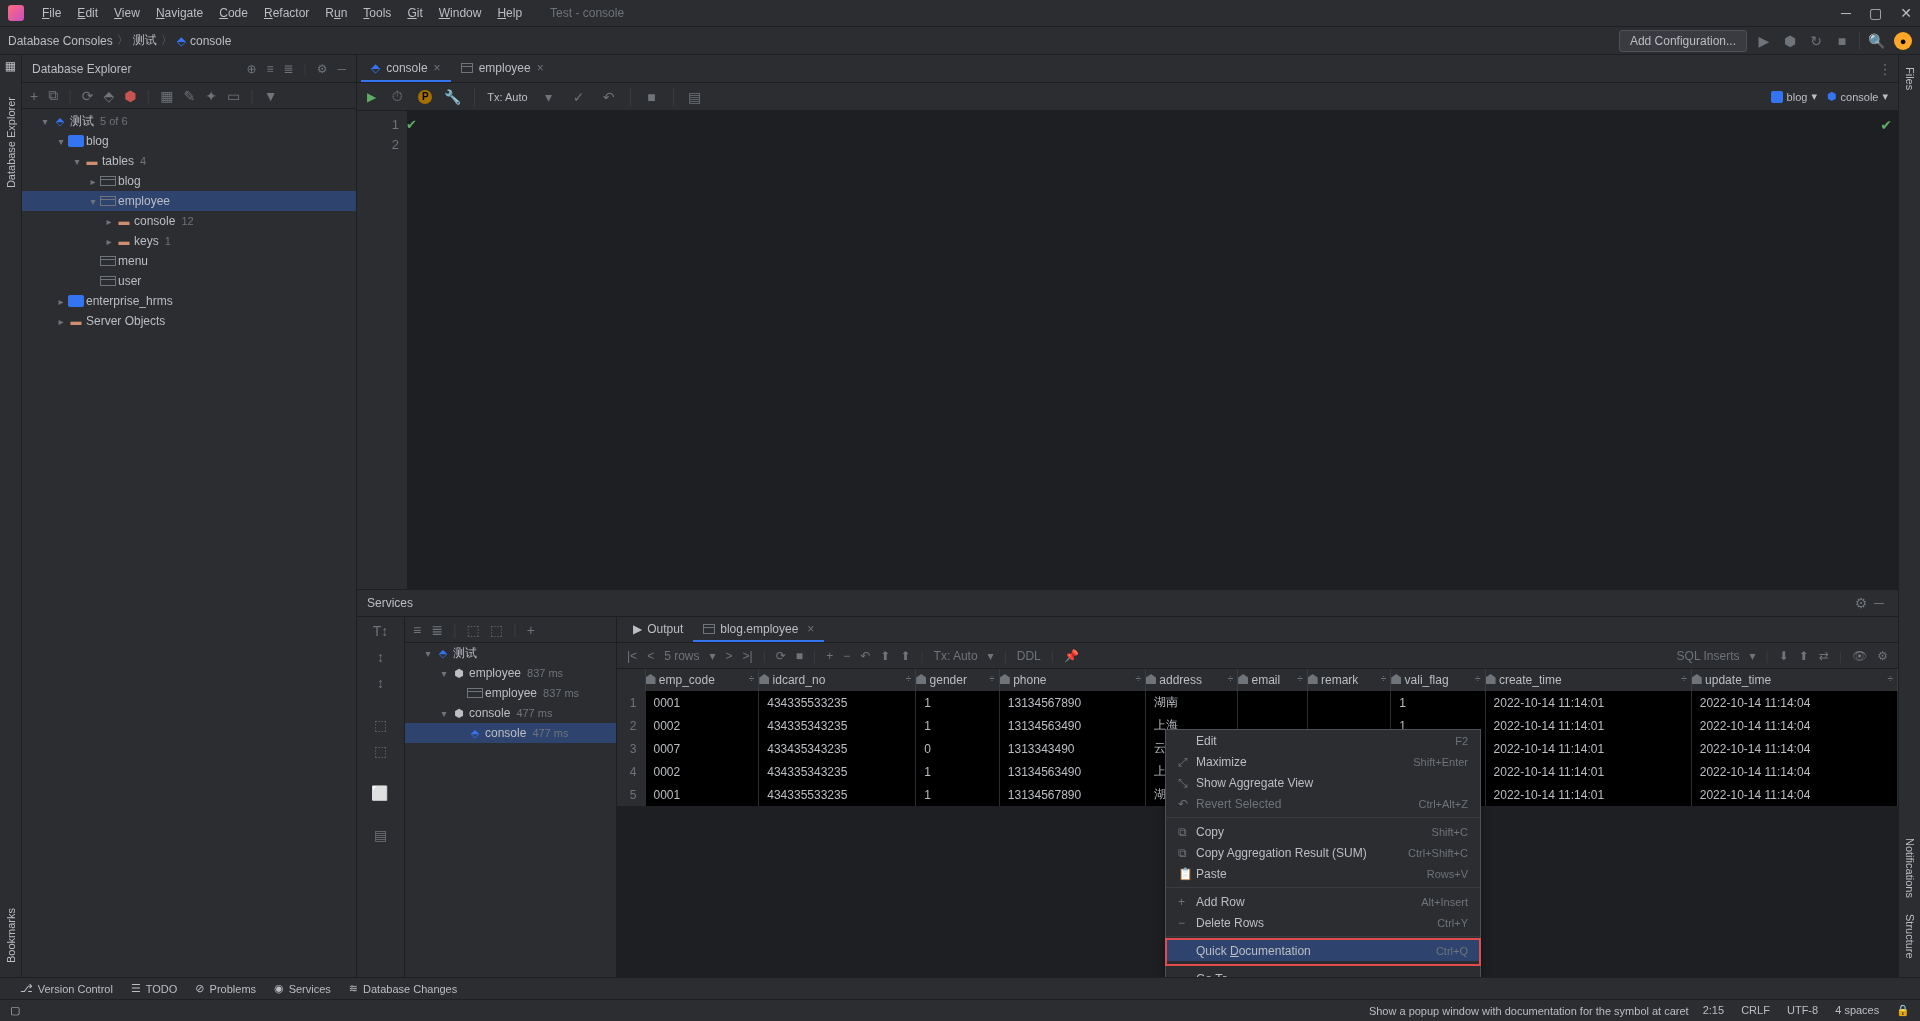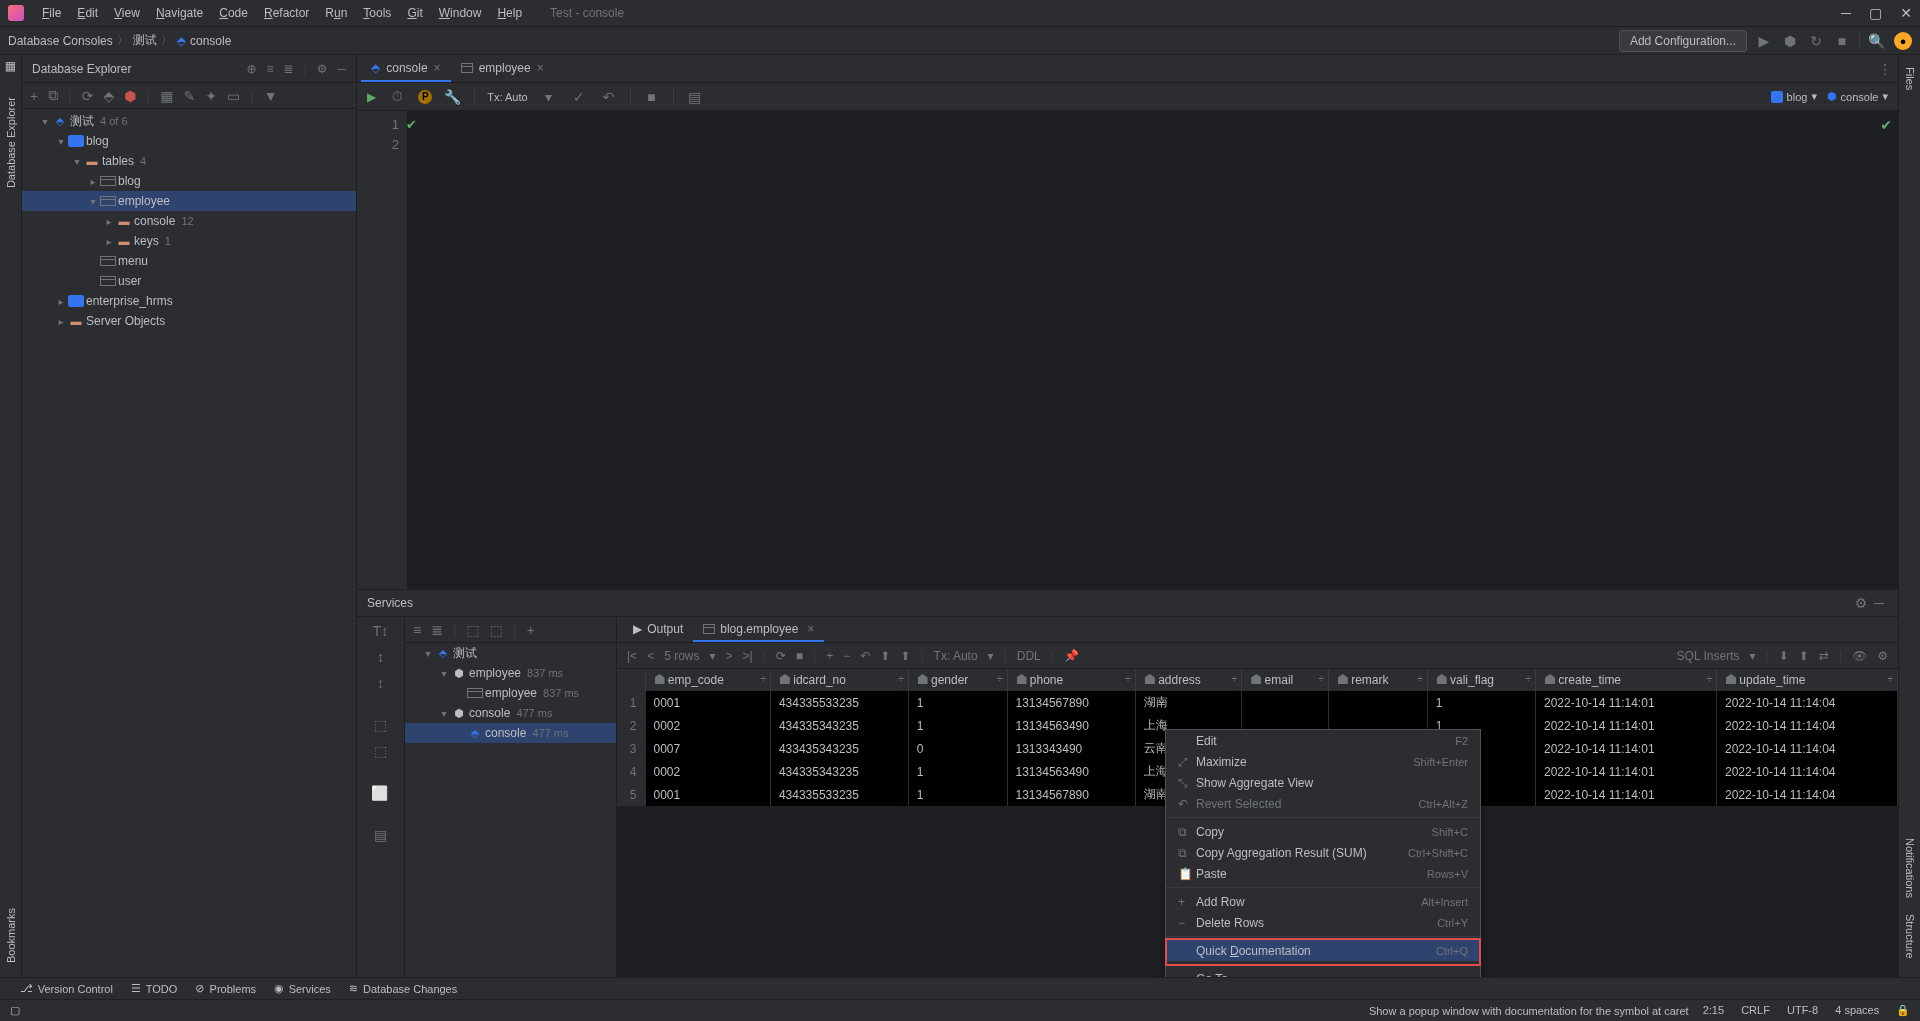--- a/index.html
+++ b/index.html
@@ -67,21 +67,21 @@
 .bl-toolbar { height: 26px; display: flex; align-items: center; gap: 10px; padding: 0 8px; border-bottom: 1px solid #1e1f22; }
 .bl-toolbar span { color: #6f737a; font-size: 14px; }
 .bottom-right { flex: 1; display: flex; flex-direction: column; }
 .br-tabs { height: 26px; display: flex; align-items: center; padding: 0 6px; gap: 0; border-bottom: 1px solid #1e1f22; }
 .br-tab { display: flex; align-items: center; gap: 5px; padding: 0 10px; height: 100%; color: #bcbec4; border-bottom: 2px solid transparent; cursor: pointer; }
 .br-tab.active { border-bottom: 2px solid #3574f0; }
 .br-toolbar { height: 26px; display: flex; align-items: center; padding: 0 10px; gap: 10px; border-bottom: 1px solid #1e1f22; }
 .br-toolbar span { color: #6f737a; font-size: 12px; }
 .table-wrap { flex: 1; overflow: hidden; background: #1e1f22; position: relative; }
 .data-grid { width: 100%; border-collapse: collapse; font-size: 12px; }
-.data-grid th { background: #2b2d30; color: #bcbec4; text-align: left; padding: 3px 9px; border-right: 1px solid #393b40; height: 22px; font-weight: normal; position: relative; }
+.data-grid th { background: #2b2d30; color: #bcbec4; text-align: left; padding: 3px 0; border-right: 1px solid #393b40; height: 22px; font-weight: normal; position: relative; }
 .data-grid th .sort { color: #6f737a; position: absolute; right: 4px; font-size: 10px; }
 .data-grid td { padding: 3px 8px; border-right: 1px solid #2b2d30; height: 22px; color: #bcbec4; background: #000000; }
 .data-grid .rownum { background: #2b2d30; color: #6f737a; text-align: right; width: 28px; }
 .context-menu { position: absolute; background: #2b2d30; border: 1px solid #4e5157; box-shadow: 0 2px 8px rgba(0,0,0,0.4); width: 316px; z-index: 100; }
 .cm-item { display: flex; align-items: center; padding: 3px 12px; height: 21px; color: #bcbec4; }
 .cm-item.disabled { color: #6f737a; }
 .cm-item.highlighted { background: #2e436e; }
 .cm-item .cm-icon { width: 18px; color: #6f737a; font-size: 12px; }
 .cm-item .cm-label { flex: 1; }
 .cm-item .cm-short { color: #6f737a; font-size: 11px; }
@@ -181,21 +181,21 @@
       <span>✦</span>
       <span>▭</span>
       <span style="color:#393b40">|</span>
       <span>▼</span>
     </div>
     <div class="tree">
       <div class="tree-item pl1">
           <span class="exp">▾</span>
           <span class="ico" style="color:#3574f0">⬘</span>
           <span class="lbl">测试</span>
-          <span class="count">4 of 6</span>
+          <span class="count">5 of 6</span>
         </div>
       <div class="tree-item pl2">
           <span class="exp">▾</span>
           <span class="ico db-ico"></span>
           <span class="lbl">blog</span>
         </div>
       <div class="tree-item pl3">
           <span class="exp">▾</span>
           <span class="ico fold-ico">▬</span>
           <span class="lbl">tables</span>

